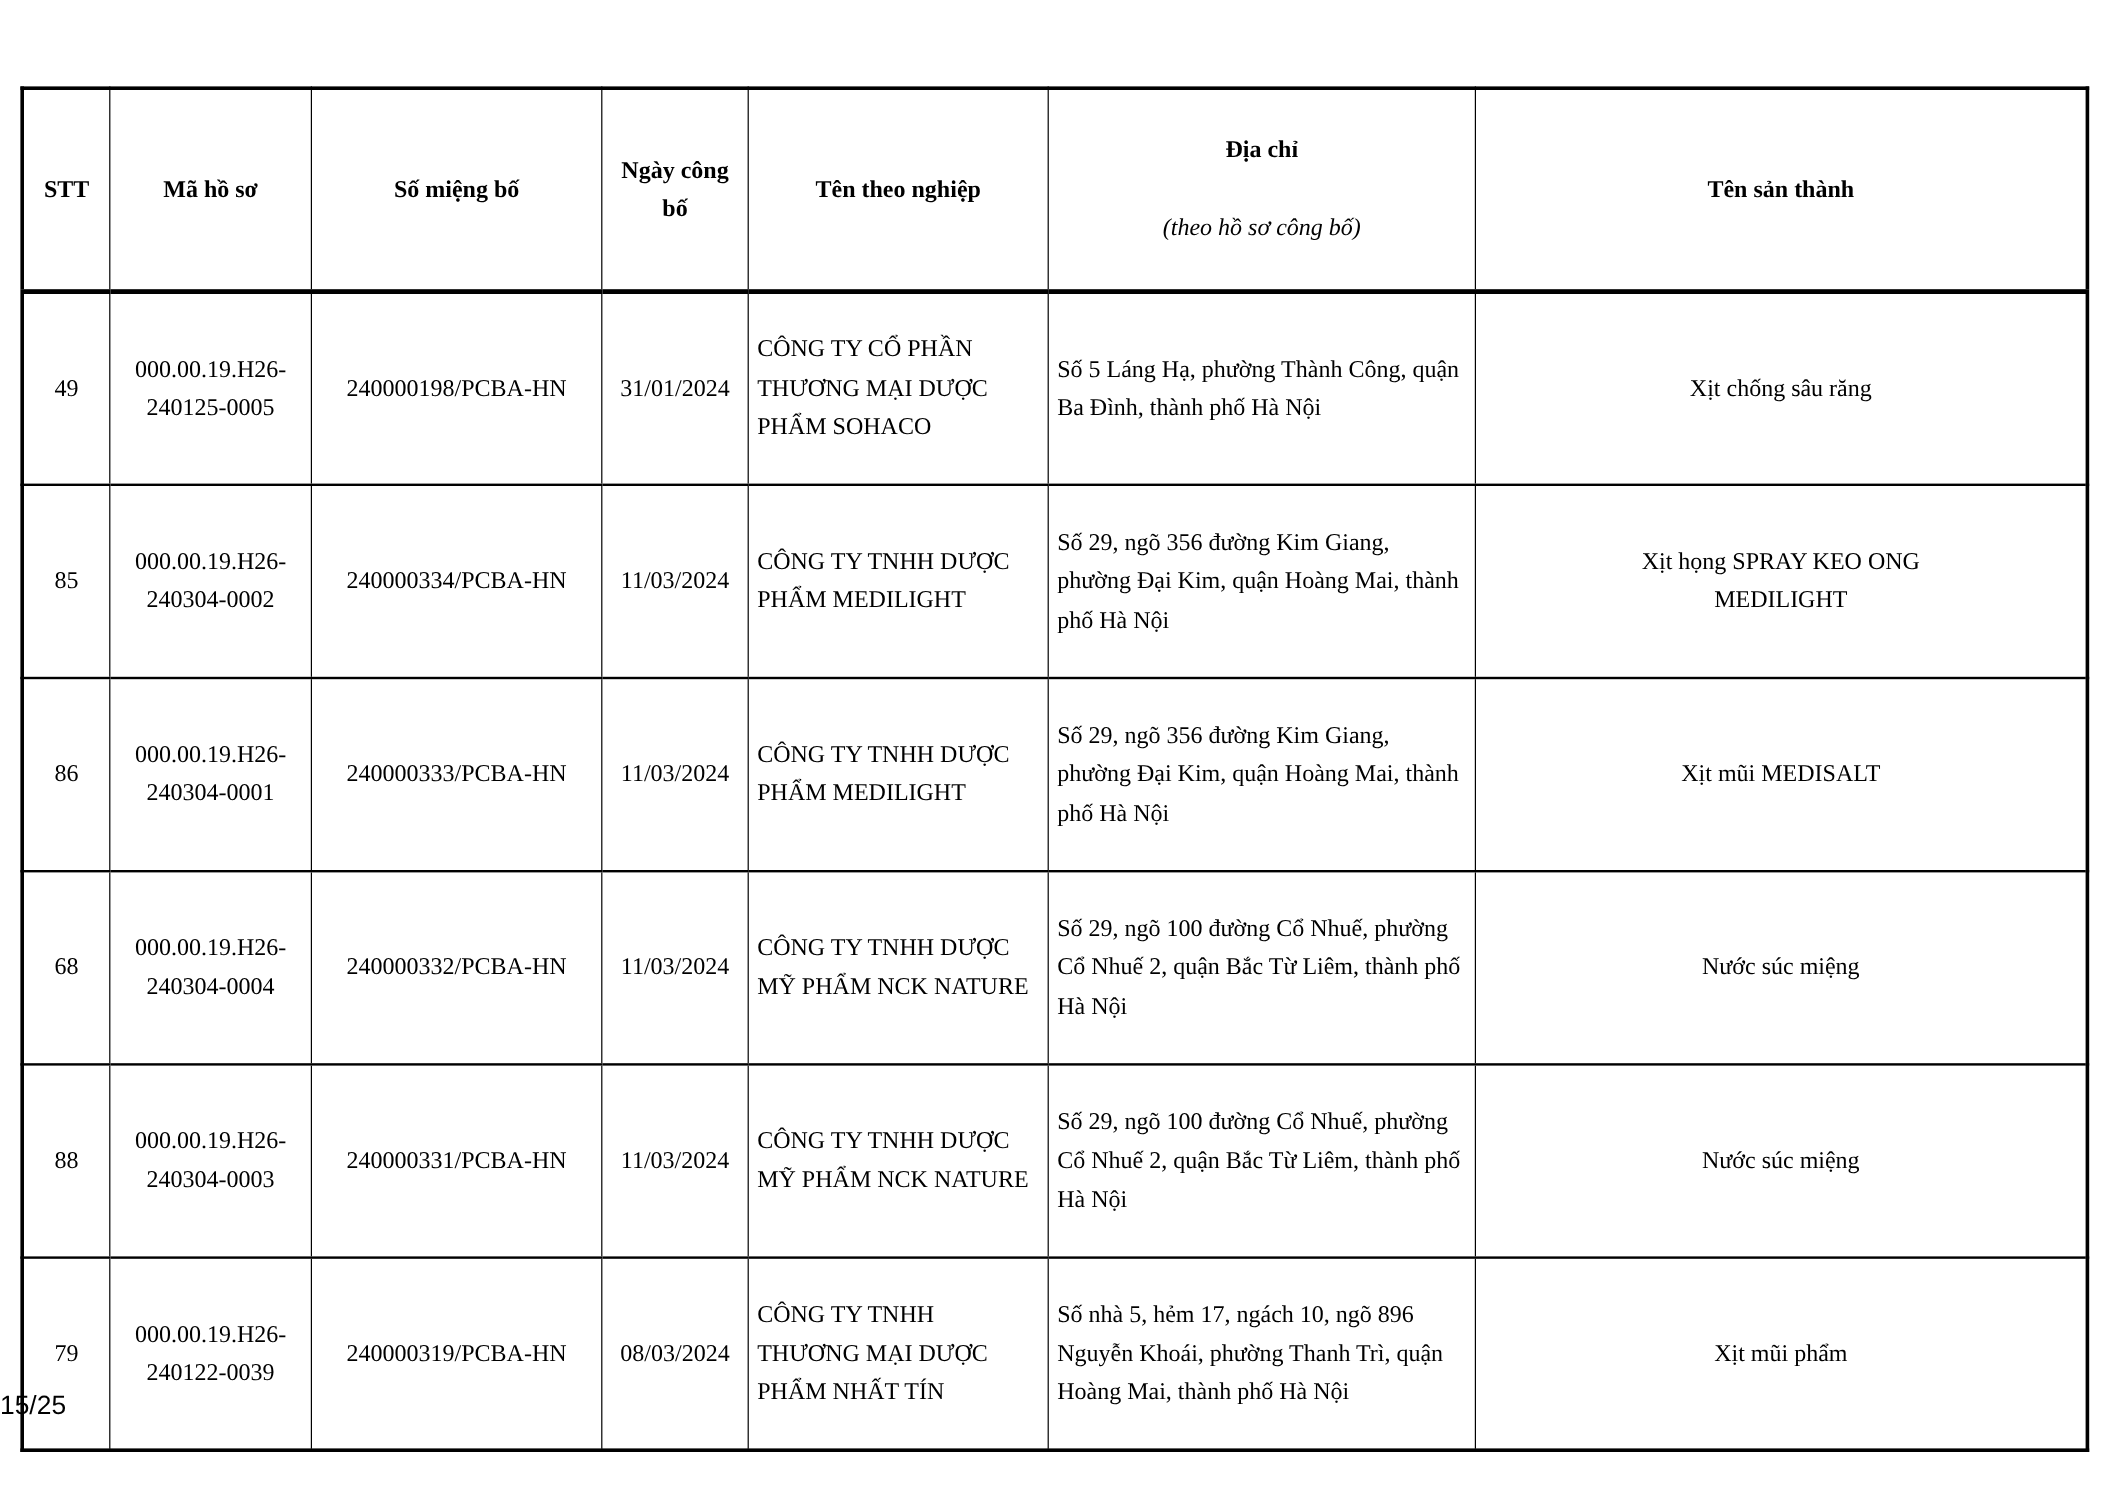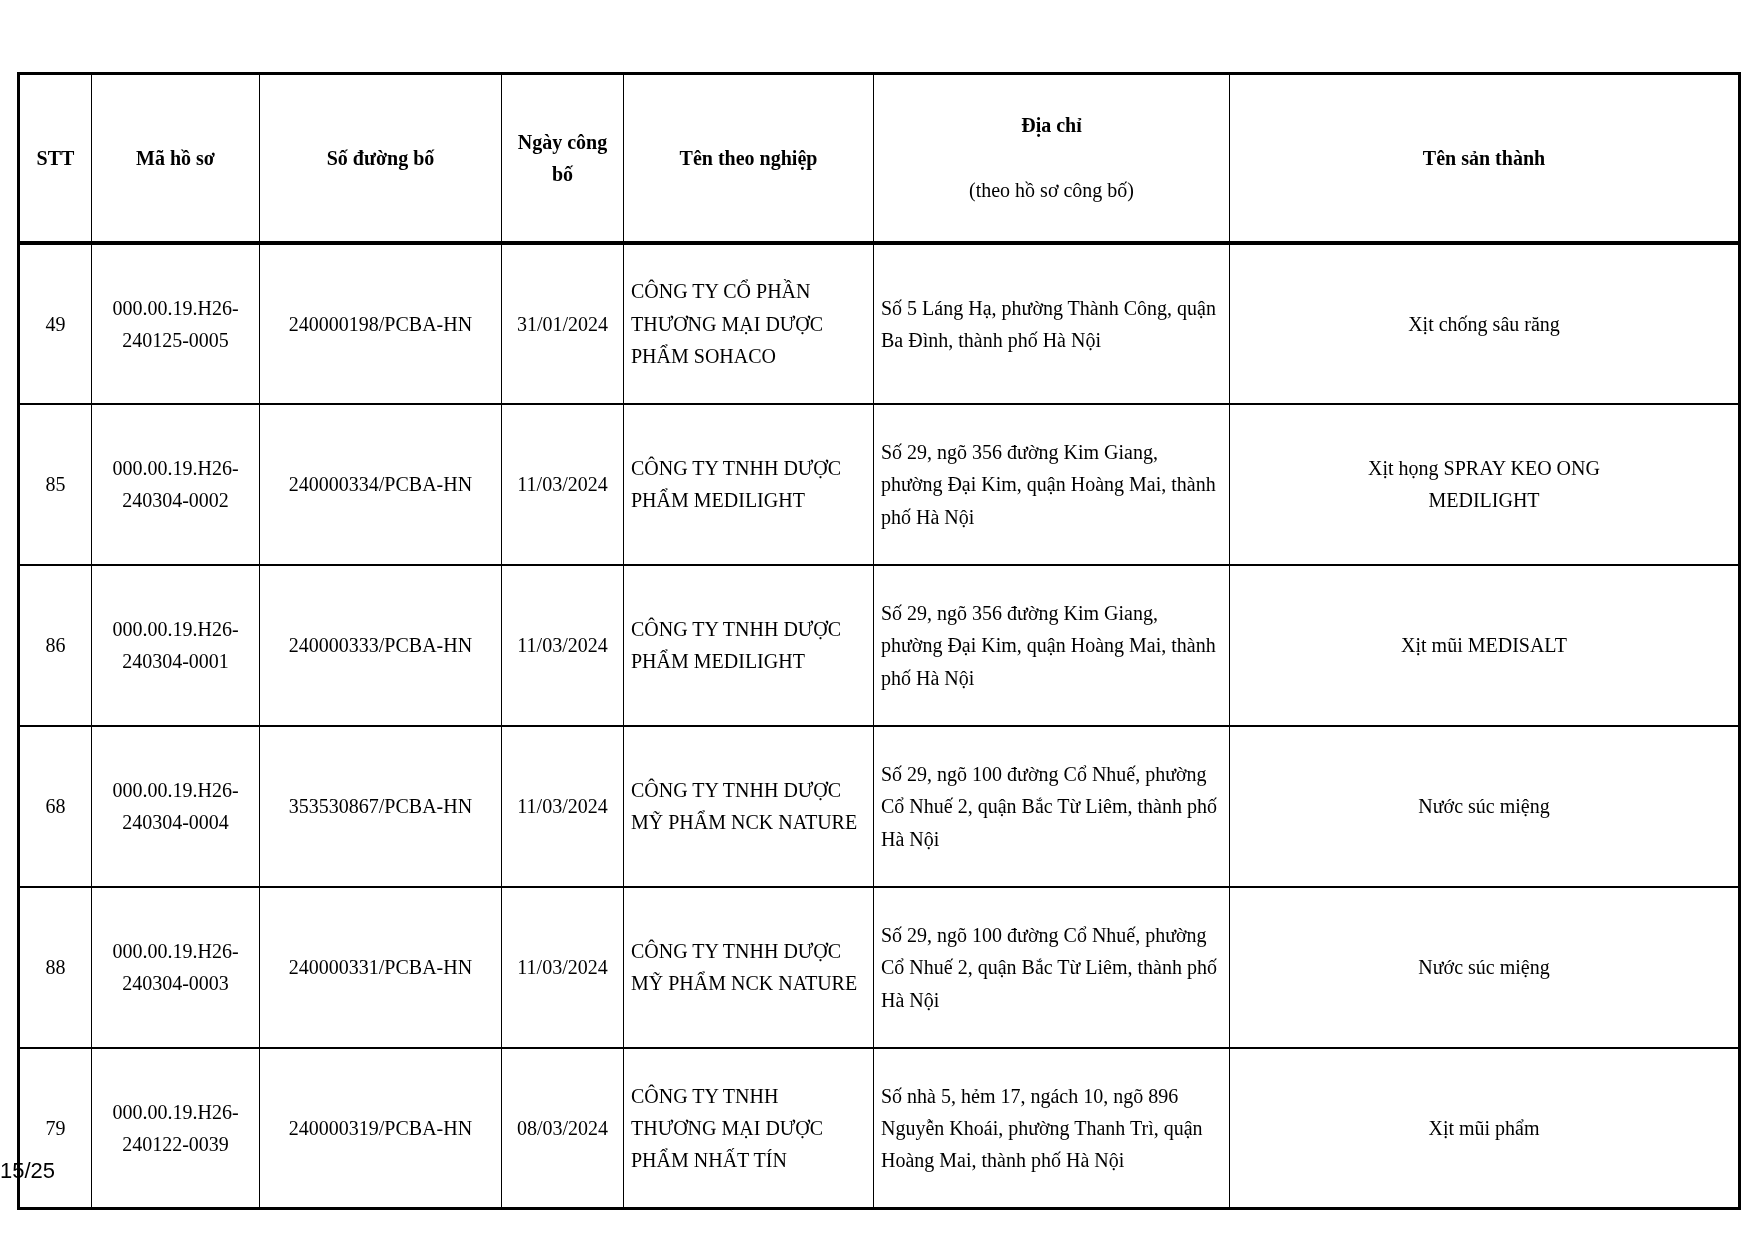--- a/index.html
+++ b/index.html
@@ -35,20 +35,21 @@
   .doc-table thead tr { height: 93px; }
   .doc-table tbody tr { height: 161px; }
   .doc-table th {
     font-weight: bold;
     text-align: center;
     padding: 2px 4px;
     border-bottom: 4px solid #000;
   }
   .doc-table th .sub {
     font-weight: normal;
+    font-style: italic;
     white-space: nowrap;
   }
   .c-center { text-align: center; padding: 2px 6px; }
   .c-left   { text-align: left;   padding: 2px 8px 2px 7px; }
   .page-footer {
     position: absolute;
     top: 1158px;
     left: 0;
     width: 1716px; 
     font-family: "Liberation Sans", "DejaVu Sans", sans-serif;
@@ -66,21 +67,21 @@
     <col style="width:242px">
     <col style="width:122px">
     <col style="width:250px">
     <col style="width:356px">
     <col style="width:510px">
   </colgroup>
   <thead>
     <tr>
       <th>STT</th>
       <th>Mã hồ sơ</th>
-      <th>Số đường bố</th>
+      <th>Số miệng bố</th>
       <th>Ngày công bố</th>
       <th>Tên theo nghiệp</th>
       <th>
         <div>Địa chỉ</div>
         <div class="sub">(theo hồ sơ công bố)</div>
       </th>
       <th>Tên sản thành</th>
     </tr>
   </thead>
   <tbody>
@@ -124,21 +125,21 @@
     <td class="c-left">Số 29, ngõ 356 đường Kim Giang,
 phường Đại Kim, quận Hoàng Mai, thành
 phố Hà Nội</td>
     <td class="c-center">Xịt mũi MEDISALT</td>
   </tr>
 
   <tr>
     <td class="c-center">68</td>
     <td class="c-center">000.00.19.H26-
 240304-0004</td>
-    <td class="c-center">353530867/PCBA-HN</td>
+    <td class="c-center">240000332/PCBA-HN</td>
     <td class="c-center">11/03/2024</td>
     <td class="c-left">CÔNG TY TNHH DƯỢC
 MỸ PHẨM NCK NATURE</td>
     <td class="c-left">Số 29, ngõ 100 đường Cổ Nhuế, phường
 Cổ Nhuế 2, quận Bắc Từ Liêm, thành phố
 Hà Nội</td>
     <td class="c-center">Nước súc miệng</td>
   </tr>
 
   <tr>

